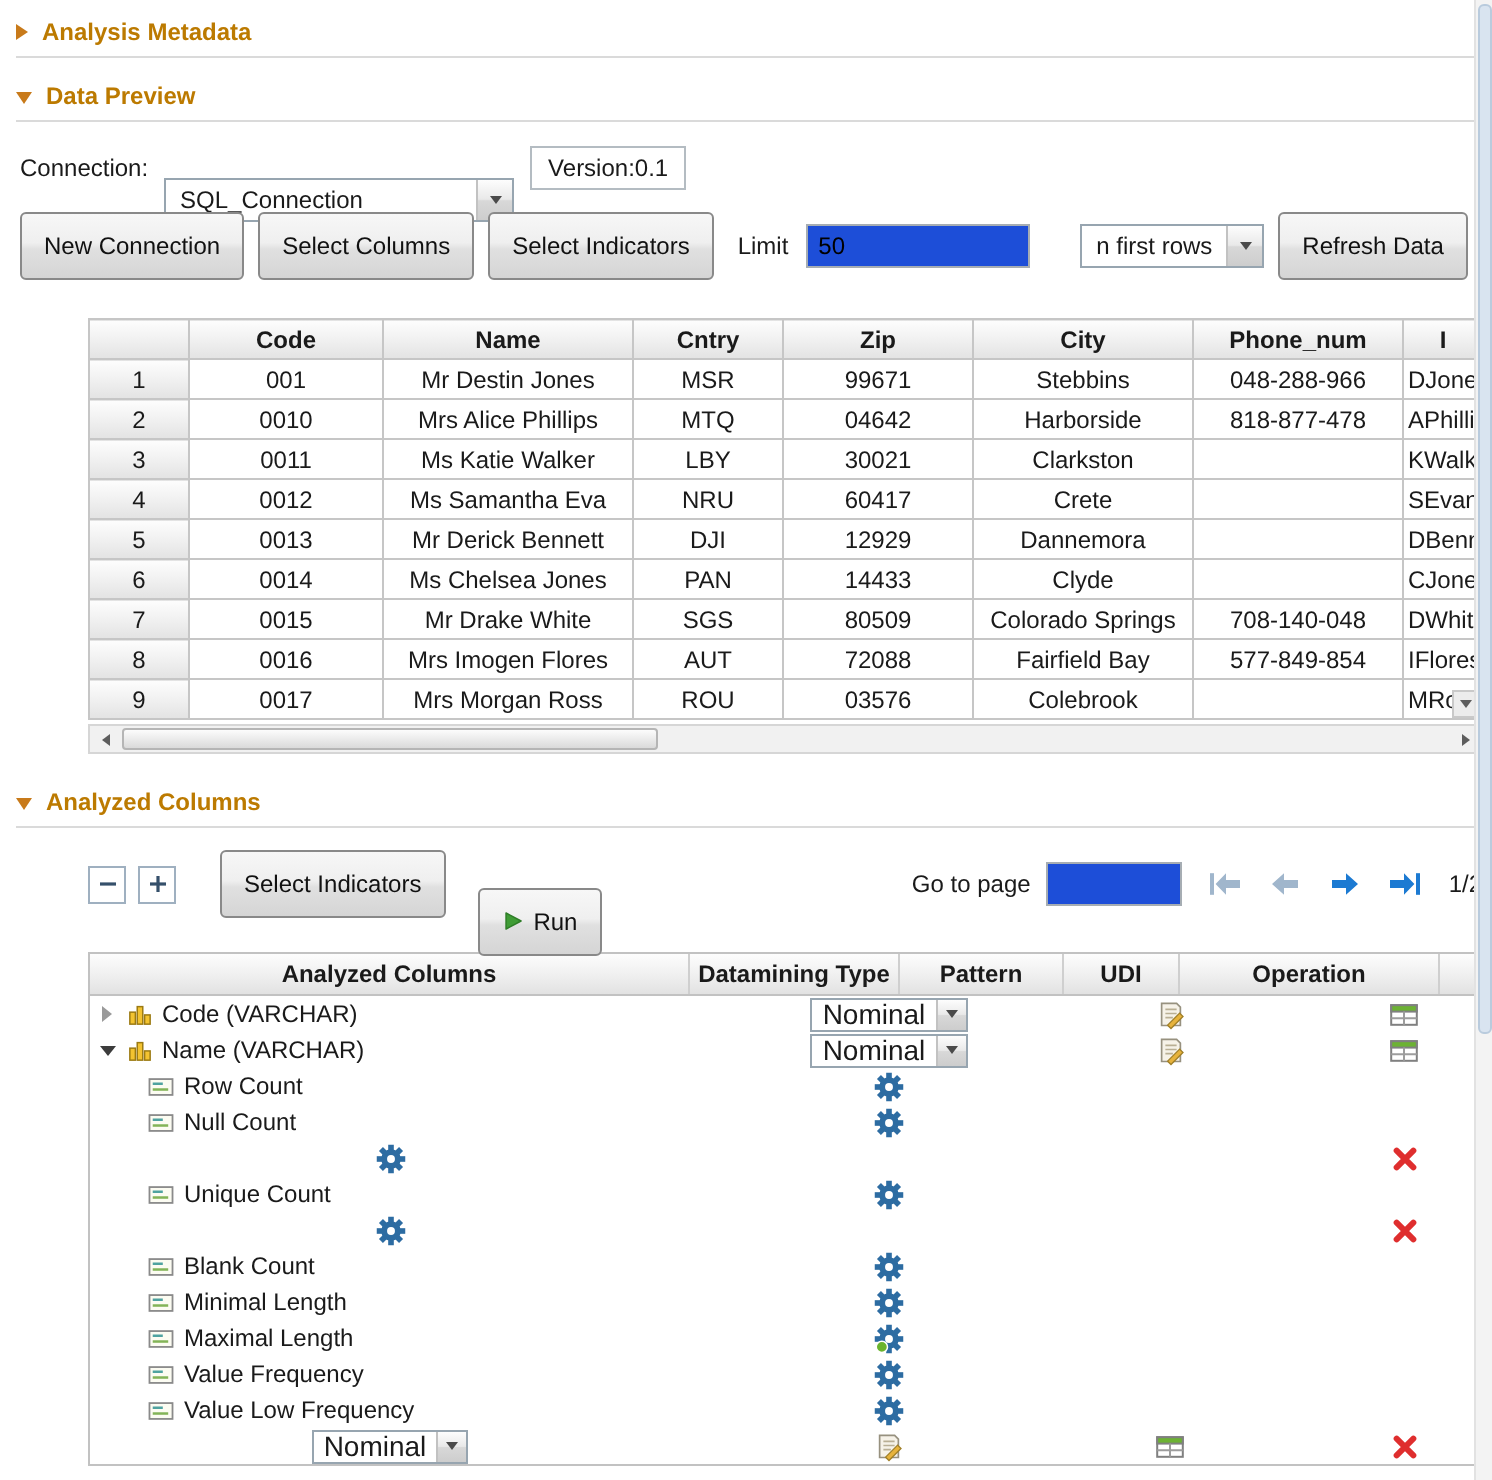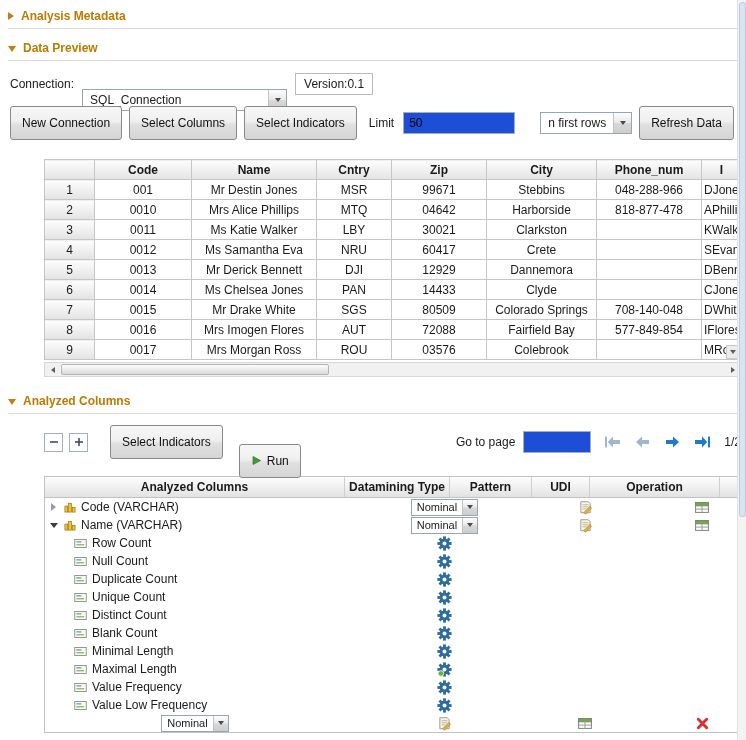--- a/index.html
+++ b/index.html
@@ -14,21 +14,21 @@
   .section-title { font-weight:bold; color:#bc7a00; }
   .sep { height:1px; background:#dadada; margin-top:2px; width:730px; }
   .mt9 { margin-top:9px; }
   .mt14 { margin-top:14px; }
 
   .conn-row { display:flex; align-items:center; gap:8px; margin:12px 0 0 2px; height:22px; }
   .combo { display:inline-flex; align-items:stretch; border:1px solid #97a5b0; background:#fff; height:22px; }
   .combo-val { display:flex; align-items:center; padding:0 7px; flex:1; white-space:nowrap; overflow:hidden; }
   .combo-arrow { width:18px; border-left:1px solid #c2c2c2; background:linear-gradient(#fdfdfd,#e9e9e9 48%,#d8d8d8 52%,#cdcdcd); display:flex; align-items:center; justify-content:center; flex:0 0 18px; }
   .combo-arrow::after { content:""; border-left:3.5px solid transparent; border-right:3.5px solid transparent; border-top:4.5px solid #4a4a4a; }
-  .conn-combo { width:205px;margin-top:32px; }
+  .conn-combo { width:175px;margin-top:32px; }
   .version-box { border:1px solid #b4bcc2; height:22px; display:flex; align-items:center; padding:0 8px; }
 
   .btn-row { display:flex; align-items:center; gap:7px; margin:16px 0 0 2px; height:24px; }
   .btn { font:inherit; height:24px; display:inline-flex; align-items:center; gap:5px; padding:16px 11px; border:1px solid #898989; border-radius:3px; background:linear-gradient(#f7f7f7,#efefef 45%,#e0e0e0 55%,#d5d5d5); color:#111; white-space:nowrap; cursor:default; }
   .limit-label { margin-left:5px; }
   .text-input { font:inherit; height:22px; border:1px solid #a6adb3; padding:0 5px; background:#1d4ed8; }
   .limit-input { width:112px; margin-left:2px; }
   .rows-combo { width:92px; margin-left:18px;justify-content:space-between; }
   .run-btn { margin-left:6px; }
   .i-play { width:11px; height:11px; }
@@ -65,21 +65,21 @@
   .ac-head { display:grid; grid-template-columns:300px 105px 82px 58px 130px 1fr; height:21px; background:linear-gradient(#fdfdfd,#efefef 55%,#e2e2e2); border-bottom:1px solid #c2c2c2; }
   .ac-head > div { display:flex; align-items:center; justify-content:center; font-weight:bold; border-right:1px solid #cfcfcf; overflow:hidden; white-space:nowrap; }
   .ac-head > div.filler { border-right:none; }
   .ac-row { display:grid; grid-template-columns:300px 105px 82px 58px 130px 1fr; height:18px; align-items:center;gap:47px; }
   .c-name { display:flex; align-items:center; gap:5px; padding-left:5px; overflow:hidden; white-space:nowrap; }
   .c-name.indent { padding-left:29px; }
   .c-center { display:flex; align-items:center; justify-content:center; height:100%; }
   .expander { width:9px; height:9px; position:relative; flex:0 0 9px; }
   .expander.closed::after { content:""; position:absolute; left:1px; top:0; border-top:4px solid transparent; border-bottom:4px solid transparent; border-left:5px solid #9a9a9a; }
   .expander.open::after { content:""; position:absolute; left:0; top:2px; border-left:4px solid transparent; border-right:4px solid transparent; border-top:5px solid #3c3c3c; }
-  .combo-sm { height:17px; font-size:11px; }
+  .combo-sm { height:17px; font-size:14px; }
   .combo-sm .combo-val { padding:0 5px; min-width:42px; }
   .combo-sm .combo-arrow { width:15px; flex:0 0 15px; }
   .combo-sm .combo-arrow::after { border-left:3px solid transparent; border-right:3px solid transparent; border-top:4px solid #4a4a4a; }
   .i-col { width:12px; height:12px; flex:0 0 12px; }
   .i-ind { width:13px; height:9px; flex:0 0 13px; }
   .i-gear { width:15px; height:15px; color:#2d6ca2; }
   .i-x { width:13px; height:13px; }
   .i-pattern { width:15px; height:15px; }
   .i-udi { width:14px; height:11px; }
 
@@ -476,26 +476,20 @@
           <div class="c-center"></div>
           <div class="c-center"></div>
           <div class="c-center">
             <svg class="i-x">
               <use href="#sym-x"></use>
             </svg>
           </div>
           <div></div>
         </div>
         <div class="ac-row">
-          <div class="c-name indent">
-            <svg class="i-ind">
-              <use href="#sym-ind"></use>
-            </svg>
-            <span>Duplicate Count</span>
-          </div>
           <div class="c-center">
             <svg class="i-gear">
               <use href="#sym-gear"></use>
             </svg>
           </div>
           <div class="c-center"></div>
           <div class="c-center"></div>
           <div class="c-center">
             <svg class="i-x">
               <use href="#sym-x"></use>
@@ -518,26 +512,20 @@
           <div class="c-center"></div>
           <div class="c-center"></div>
           <div class="c-center">
             <svg class="i-x">
               <use href="#sym-x"></use>
             </svg>
           </div>
           <div></div>
         </div>
         <div class="ac-row">
-          <div class="c-name indent">
-            <svg class="i-ind">
-              <use href="#sym-ind"></use>
-            </svg>
-            <span>Distinct Count</span>
-          </div>
           <div class="c-center">
             <svg class="i-gear">
               <use href="#sym-gear"></use>
             </svg>
           </div>
           <div class="c-center"></div>
           <div class="c-center"></div>
           <div class="c-center">
             <svg class="i-x">
               <use href="#sym-x"></use>

